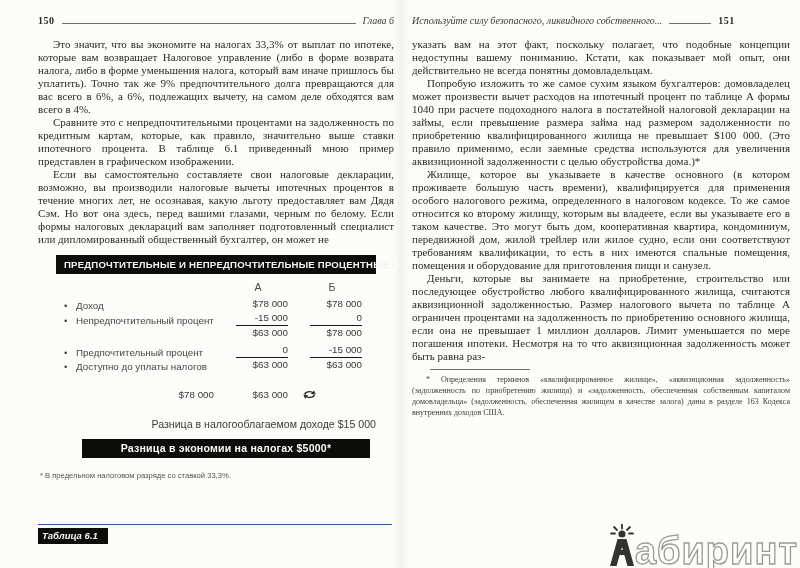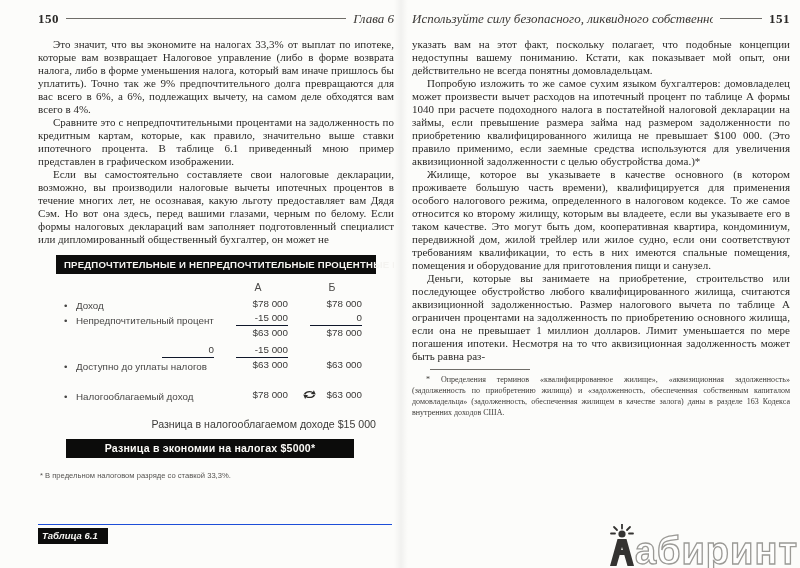--- a/index.html
+++ b/index.html
@@ -11,21 +11,21 @@
     position:relative;
   }
   .spread{position:absolute;inset:0;background:#fcfcfa;}
   .gutter{position:absolute;left:394px;top:0;width:14px;height:100%;
     background:linear-gradient(90deg,rgba(0,0,0,0) 0%,rgba(0,0,0,0.045) 50%,rgba(0,0,0,0) 100%);}
   .page{position:absolute;top:12px;height:548px;overflow:hidden;}
   .page-left{left:38px;width:356px;}
   .page-right{left:412px;width:378px;}
 
   
-  .running-head{display:flex;align-items:center;font-size:13px;height:14px;}
+  .running-head{display:flex;align-items:flex-end;font-size:10px;height:14px;}
   .running-head .pnum{font-weight:bold;letter-spacing:.5px;}
   .running-head .rule{flex:1 1 auto;border-bottom:1px solid #6f6d68;margin:0 7px 2px 7px;}
   .running-head .rule.short{flex:0 0 42px;}
   .running-head .rtitle{font-style:italic;color:#3a3835;white-space:nowrap;overflow:hidden;}
 
   
   .body-text{margin-top:12px;font-size:11px;line-height:13px;text-align:justify;}
   .body-text p{margin:0;text-indent:15px;}
   .body-text p.no-indent{text-indent:0;}
 
@@ -41,21 +41,21 @@
   .tbl-row .lbl{padding-left:20px;position:relative;color:#474645;}
   .tbl-row .lbl.bullet::before{content:"•";position:absolute;left:8px;top:0;}
   .tbl-row .val{text-align:right;padding-right:14px;}
   .tbl-row .val span{display:inline-block;min-width:52px;padding:1px 0 2px 0;}
   .tbl-row.ruled .val span{border-bottom:1px solid #0f172a;}
   .tbl-row.subtotal{margin-bottom:3px;}
   .tbl-row.gap-top{margin-top:16px;position:relative;}
   .swap-icon{position:absolute;left:246px;bottom:2px;width:15px;height:11px;}
 
   .diff-income{margin-top:16px;text-align:right;font-size:10.6px;color:#3c3b39;}
-  .savings-bar{margin:9px 0 0 10px;width:288px;background:#0c0c0b;color:#fbfaf7;
+  .savings-bar{margin:9px 0 0 26px;width:288px;background:#0c0c0b;color:#fbfaf7;
     text-align:center;font-size:10.6px;font-weight:bold;padding:3px 0 4px 0;letter-spacing:.2px;}
   .tbl-footnote{margin:13px 0 0 -16px;font-size:7.6px;color:#555350;font-family:"Liberation Sans",sans-serif;}
 
   .caption-row{position:absolute;left:-4px;right:2px;top:512px;border-top:1px solid #1d4ed8;}
   .caption-label{display:inline-block;margin-top:-1px;background:#0c0c0b;color:#f6f5f2;
     font-family:"Liberation Sans",sans-serif;font-size:9.5px;font-style:italic;font-weight:bold;
     padding:2px 10px 3px 8px;}
 
   
   .footnote-block{margin-top:6px;}
@@ -109,31 +109,31 @@
           <span class="lbl bullet">Непредпочтительный процент</span>
           <span class="val"><span>-15 000</span></span>
           <span class="val"><span>0</span></span>
         </div>
         <div class="tbl-row subtotal">
           <span class="lbl"></span>
           <span class="val"><span>$63 000</span></span>
           <span class="val"><span>$78 000</span></span>
         </div>
         <div class="tbl-row ruled">
+          <span class="lbl bullet">Предпочтительный процент</span>
           <span class="val"><span>0</span></span>
           <span class="val"><span>-15 000</span></span>
         </div>
         <div class="tbl-row">
           <span class="lbl bullet">Доступно до уплаты налогов</span>
           <span class="val"><span>$63 000</span></span>
           <span class="val"><span>$63 000</span></span>
         </div>
 
         <div class="tbl-row gap-top">
-          <span class="lbl bullet">Налогооблагаемый доход</span>
           <span class="val"><span>$78 000</span></span>
           <span class="val"><span>$63 000</span></span>
           <svg class="swap-icon" viewBox="0 0 24 16" xmlns="http://www.w3.org/2000/svg">
             <path d="M3 7 C5 2.5, 13 1, 17.5 3.8 L19 1 L22 8 L14 7 L16.2 5.2 C12.5 3.2, 7.5 4.4, 5.6 7.8 Z" fill="#2c2b29"></path>
             <path d="M21 9 C19 13.5, 11 15, 6.5 12.2 L5 15 L2 8 L10 9 L7.8 10.8 C11.5 12.8, 16.5 11.6, 18.4 8.2 Z" fill="#2c2b29"></path>
           </svg>
         </div>
       </div>
 
       <div class="diff-income">Разница в налогооблагаемом доходе $15 000</div>

